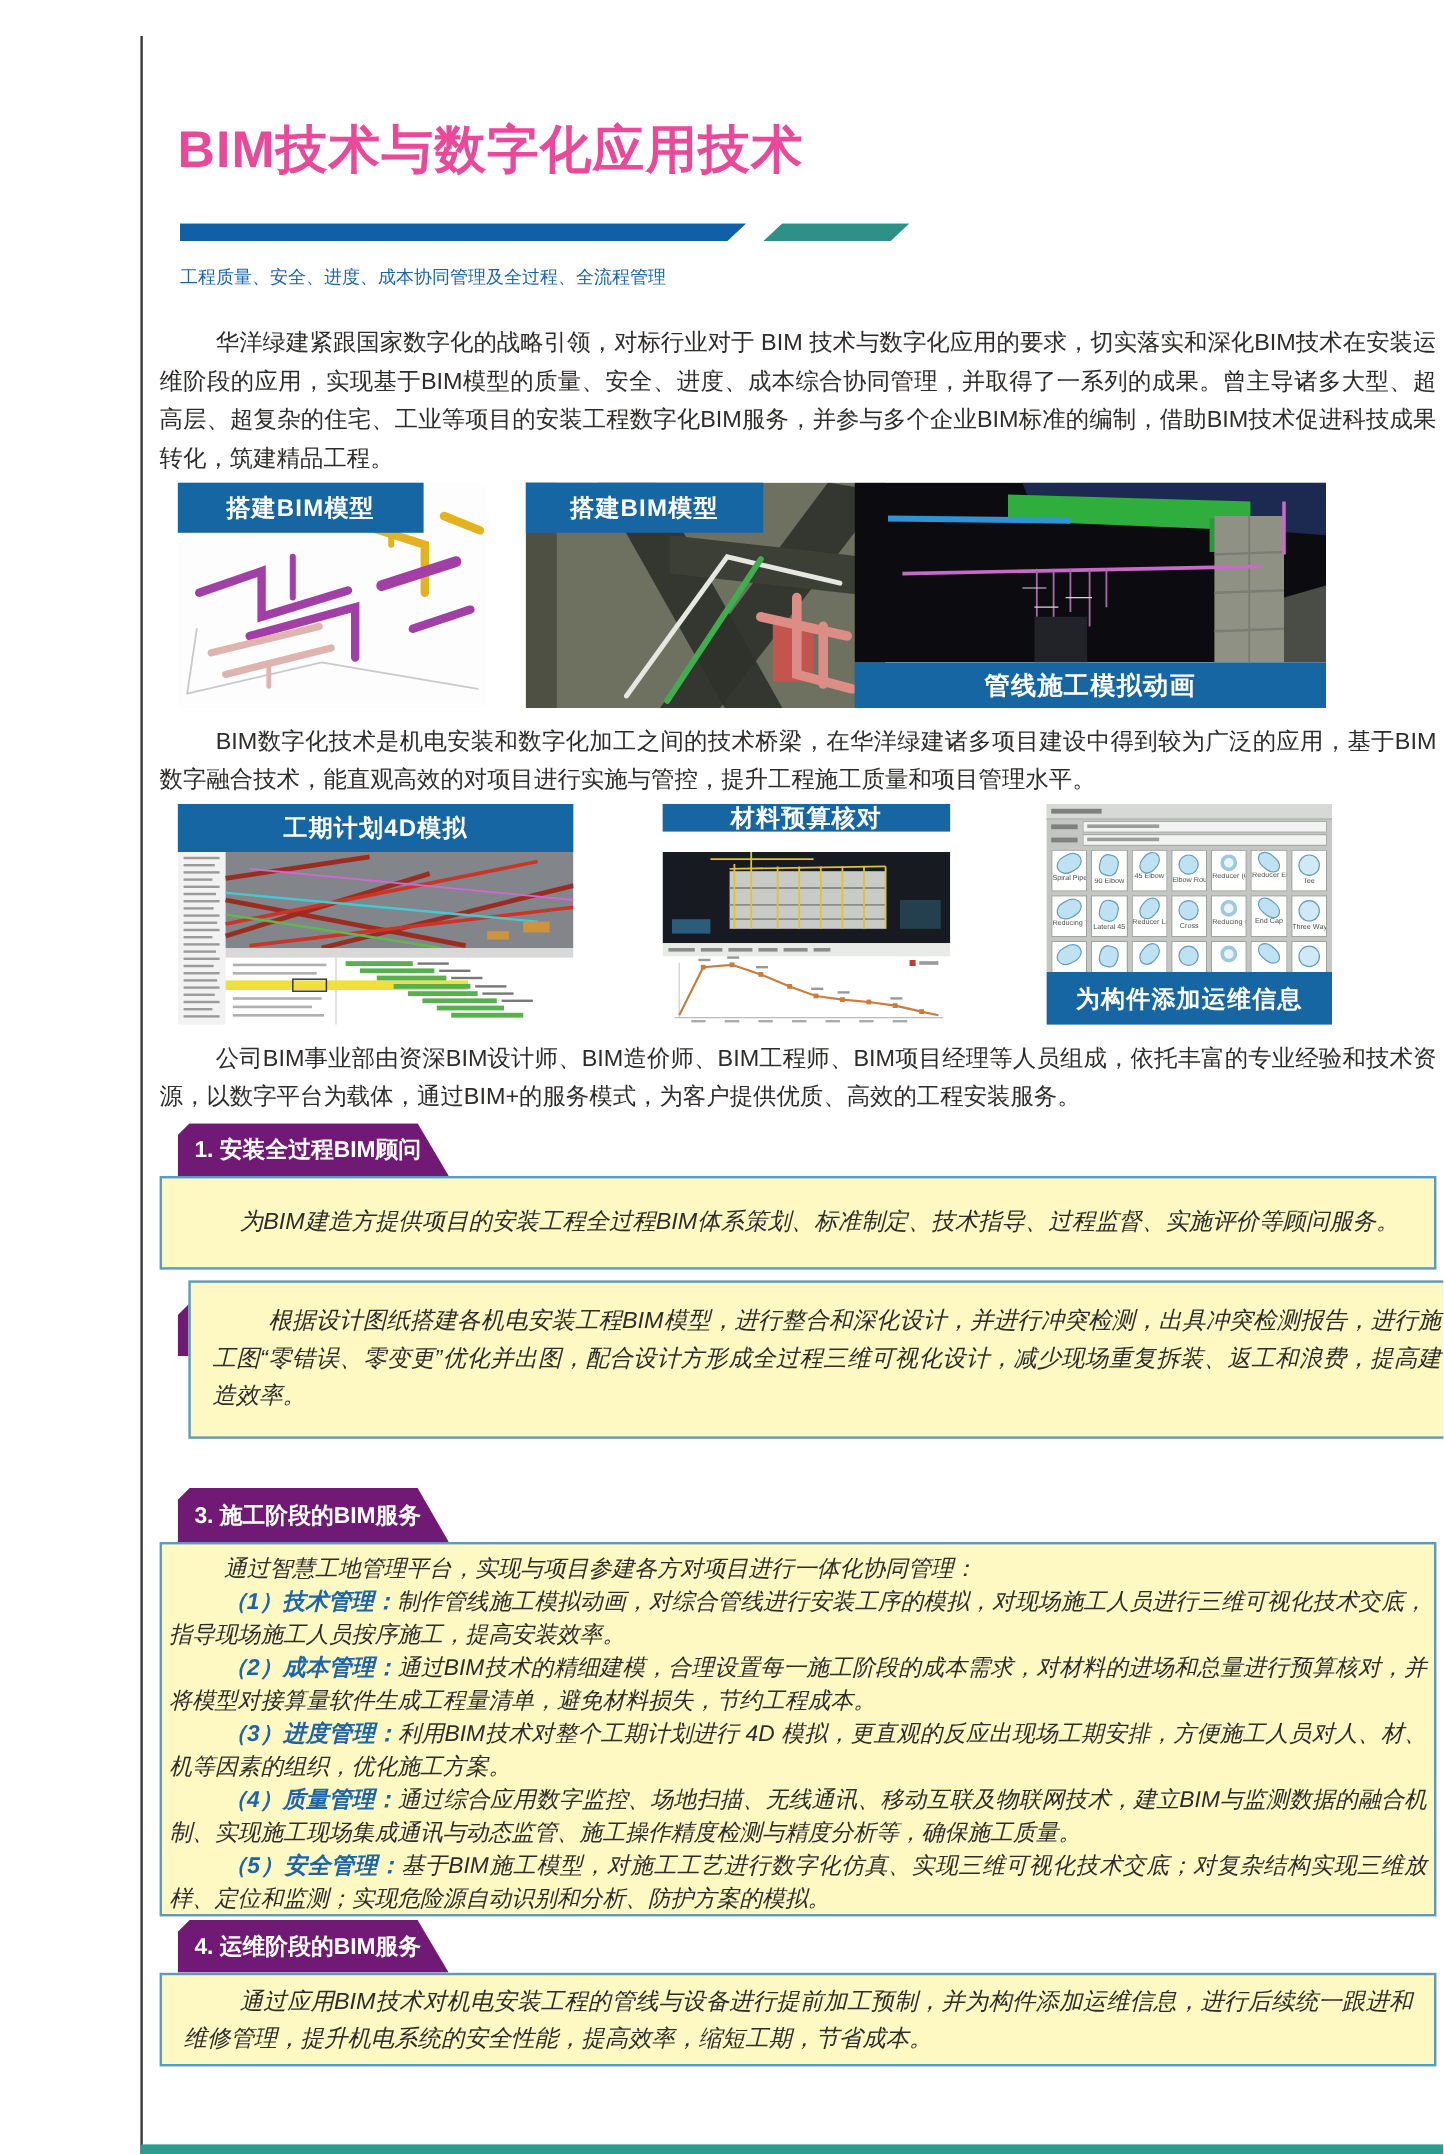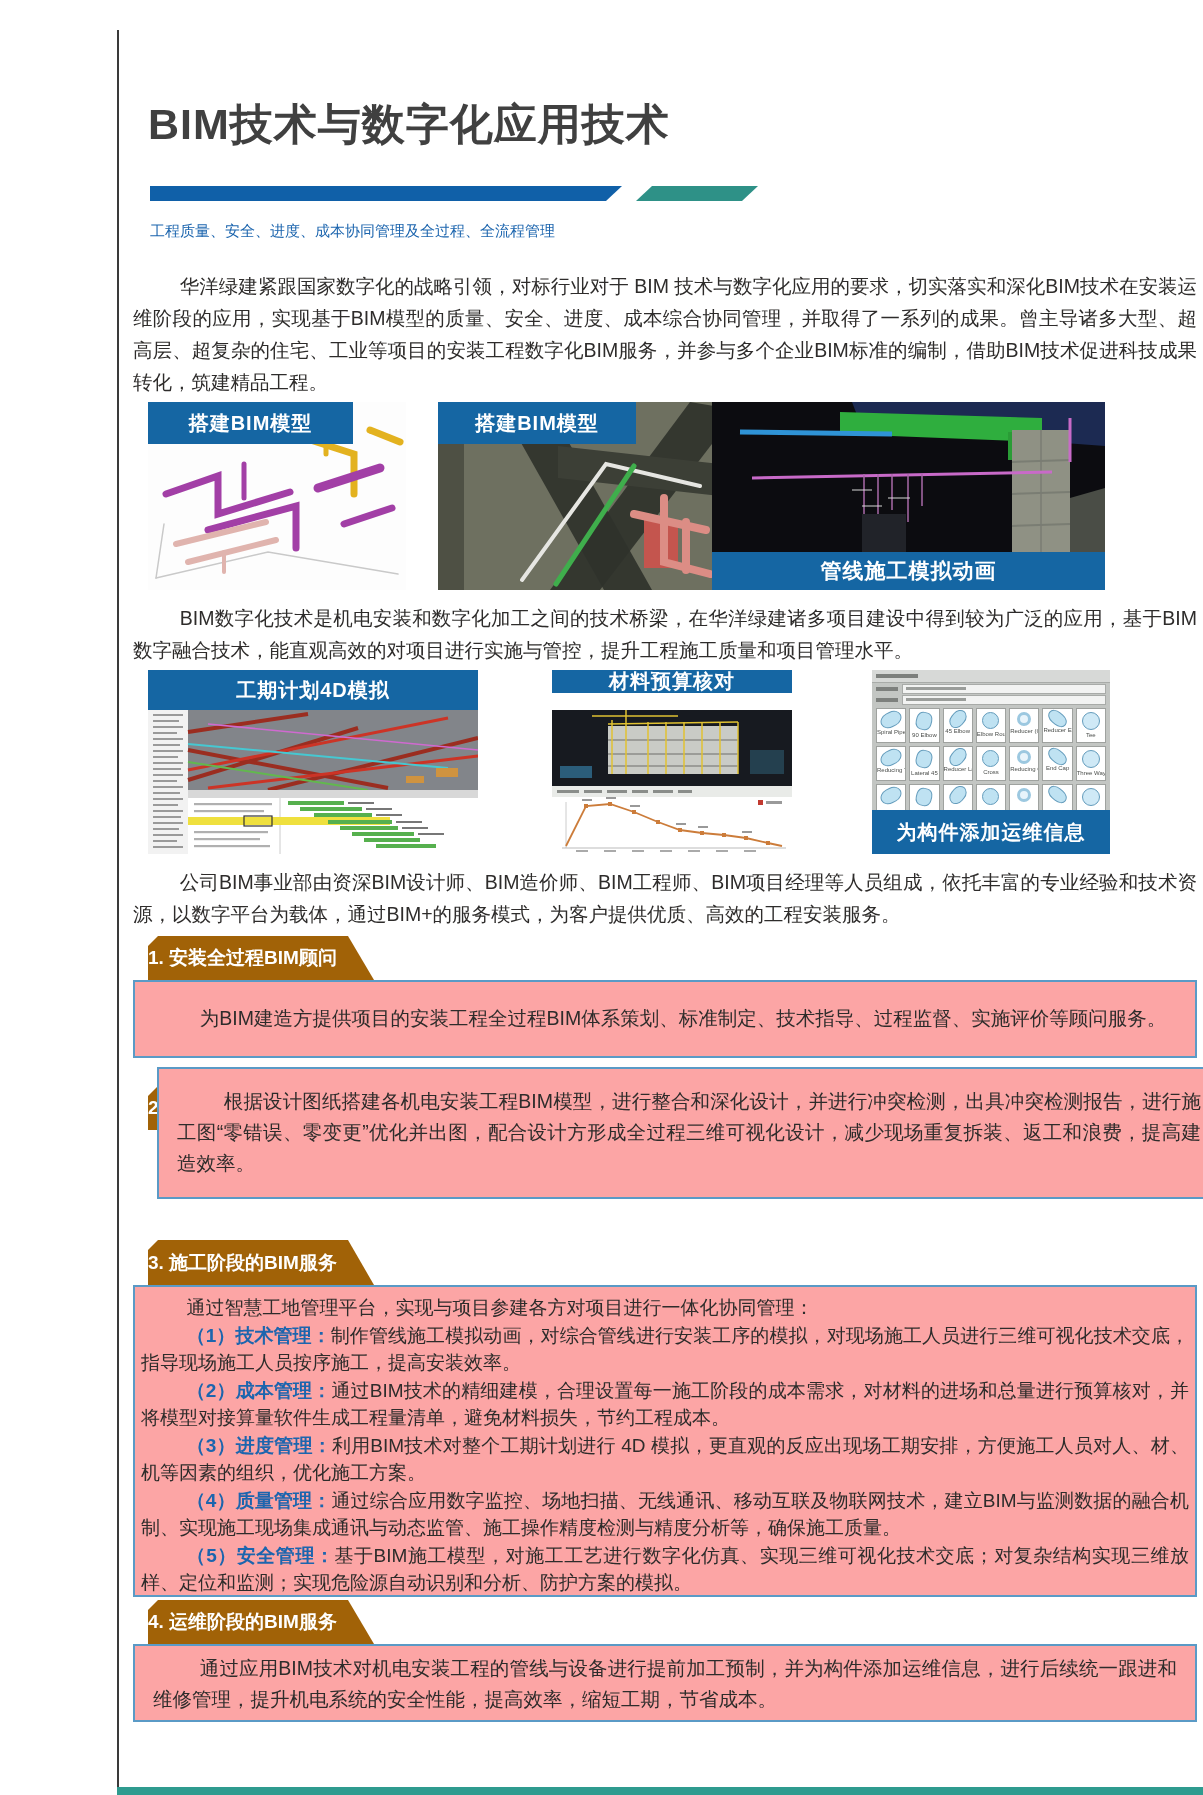--- a/index.html
+++ b/index.html
@@ -5,21 +5,21 @@
   html,body{margin:0;padding:0;background:#ffffff;}
   .page{position:relative;width:1203px;height:1795px;background:#ffffff;overflow:hidden;
         font-family:"Liberation Sans","DejaVu Sans",sans-serif;color:#2e2c2b;}
 
   
   .left-edge{position:absolute;left:117px;top:30px;width:2px;height:1765px;background:#3a3a3a;}
   .bottom-bar{position:absolute;left:117px;top:1787px;width:1086px;height:8px;background:#2e9b8f;}
 
   
   .title{position:absolute;left:148px;top:96px;margin:0;font-size:43px;font-weight:900;
-         letter-spacing:1px;color:#404040;}
+         letter-spacing:1px;color:#ec4899;}
   .title-rule{position:absolute;left:150px;top:186px;height:15px;width:610px;}
   .rule-blue{position:absolute;left:0;top:0;width:472px;height:15px;background:#1060a8;
              clip-path:polygon(0 0,100% 0,calc(100% - 16px) 100%,0 100%);}
   .rule-teal{position:absolute;left:486px;top:0;width:122px;height:15px;background:#2e9187;
              clip-path:polygon(16px 0,100% 0,calc(100% - 16px) 100%,0 100%);}
   .subtitle{position:absolute;left:150px;top:222px;margin:0;font-size:15px;font-weight:500;
             color:#1c65ae;}
 
   
   .para{position:absolute;left:133px;width:1064px;margin:0;font-size:19.5px;line-height:32px;
@@ -63,26 +63,26 @@
   .cat-cell:nth-child(7n+4) .fit-shape{width:15px;height:15px;border-radius:50%;transform:none;}
   .cat-cell:nth-child(7n+5) .fit-shape{width:14px;height:14px;border-radius:50%;transform:none;
              background:#e8f4fb;border:3px solid #9cc8e0;box-sizing:border-box;}
   .cat-cell:nth-child(7n+6) .fit-shape{transform:rotate(40deg);width:19px;height:11px;}
   .cat-cell:nth-child(7n) .fit-shape{width:16px;height:16px;border-radius:50%;transform:none;
              background:#cfe9f6;}
   .fit-label{font-size:6px;line-height:6px;color:#4a4d4a;margin-top:2px;text-align:center;
              width:100%;white-space:nowrap;overflow:hidden;}
 
   
-  .tab{position:absolute;left:148px;width:226px;height:44px;background:#a16207;color:#fff;
-       font-size:19px;font-weight:bold;display:flex;align-items:center;padding-left:0;
+  .tab{position:absolute;left:148px;width:226px;height:44px;background:#701a75;color:#fff;
+       font-size:19px;font-weight:bold;display:flex;align-items:center;padding-left:14px;
        box-sizing:border-box;clip-path:polygon(0 100%,0 10px,10px 0,calc(100% - 26px) 0,100% 100%);}
   #tab1{top:936px;} #tab2{top:1086px;} #tab3{top:1240px;height:45px;} #tab4{top:1600px;}
-  .sbox{position:absolute;left:133px;width:1064px;border:2px solid #5a9ac6;background:#fca5a5;
-        box-sizing:border-box;font-size:19.5px;line-height:31px;text-align:justify;color:#2e2c2b;}
+  .sbox{position:absolute;left:133px;width:1064px;border:2px solid #5a9ac6;background:#fef9c3;
+        box-sizing:border-box;font-size:19.5px;line-height:31px;text-align:justify;color:#2e2c2b;font-style:italic;}
   .sbox p{margin:0;text-indent:2.4em;}
   #box1{top:980px;height:78px;padding:21px 18px;}
   #box2{top:1067px;height:132px;padding:17px 18px;margin-left:24px;}
   #box3{top:1285px;height:312px;padding:7px 6px;line-height:27.5px;font-size:19px;}
   #box4{top:1644px;height:78px;padding:7px 18px;}
   .s3-label{color:#1c65ae;font-weight:bold;}
 </style>
 </head>
 <body>
 

